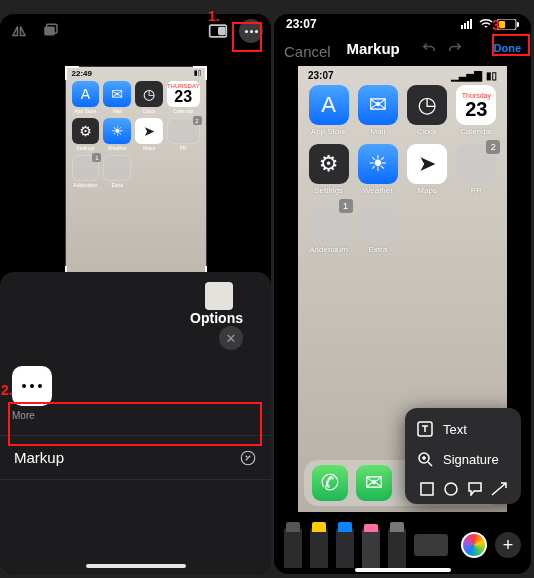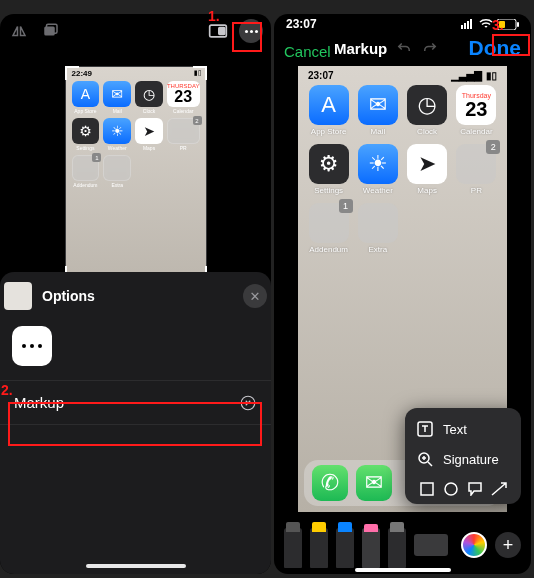--- a/index.html
+++ b/index.html
@@ -31,43 +31,43 @@
   .pt-folder { background: rgba(200,200,200,.5); backdrop-filter: blur(2px); border:1px solid rgba(255,255,255,.2); display:grid; grid-template-columns:repeat(3,1fr); gap:1px; padding:2px; }
   .pt-folder div { background:#888; border-radius:2px; }
   .crop-corner { position:absolute; width:14px; height:14px; border:2px solid #fff; }
   .cc-tl { top:-1px; left:-1px; border-right:none; border-bottom:none; }
   .cc-tr { top:-1px; right:-1px; border-left:none; border-bottom:none; }
   .cc-bl { bottom:-1px; left:-1px; border-right:none; border-top:none; }
   .cc-br { bottom:-1px; right:-1px; border-left:none; border-top:none; }
 
   
   .sheet { position:absolute; left:0; right:0; bottom:0; height:302px; background:#1c1c1e; border-top-left-radius:14px; border-top-right-radius:14px; }
-  .sheet-head { display:flex; align-items:center; padding:10px 4px; }
+  .sheet-head { display:flex; align-items:flex-end; padding:10px 28px;flex-direction:column; }
   .sheet-thumb { width:28px; height:28px; border-radius:4px; background:#e5e2dd; margin-right:10px; }
   .sheet-title { color:#fff; font-size:14px; font-weight:600; }
   .sheet-close { margin-left:auto; width:24px; height:24px; border-radius:12px; background:#3a3a3c; color:#9a9a9e; display:flex; align-items:center; justify-content:center; font-size:13px; }
   .sheet-more-row { padding:6px 12px 2px; }
   .sheet-more-btn { width:40px; height:40px; border-radius:10px; background:#fff; display:flex; align-items:center; justify-content:center; }
   .sheet-more-btn span { width:4px; height:4px; border-radius:50%; background:#000; margin:0 2px; }
   .sheet-more-label { color:#9a9a9e; font-size:10px; margin-top:4px; }
   .sheet-sep { height:1px; background:#2c2c2e; margin:12px 0 0; }
   .sheet-item { display:flex; align-items:center; height:44px; padding:0 14px; color:#fff; font-size:15px; border-bottom:1px solid #2c2c2e; position:relative; }
   .sheet-item .trailing { margin-left:auto; color:#c7c7cc; font-size:18px; }
   .sheet-link { padding:12px 14px; color:#0a84ff; font-size:15px; }
   .home-ind { position:absolute; bottom:6px; left:50%; transform:translateX(-50%); width:100px; height:4px; border-radius:2px; background:#fff; opacity:.9; }
 
   
   .r-status { display:flex; align-items:center; height:18px; padding:2px 12px 0; color:#fff; font-size:12px; font-weight:600; }
   .r-status .r-spacer { flex:1; }
   .r-status svg { margin-left:4px; }
   .r-nav { display:flex; align-items:center; height:32px; padding:0 10px; }
-  .r-cancel { color:#22c55e; font-size:15px;margin-top:6px; }
+  .r-cancel { color:#737373; font-size:15px;margin-top:6px; }
   .r-title { flex:1; text-align:center; color:#fff; font-size:15px; font-weight:600; }
   .r-undo { color:#555; margin:0 4px; }
-  .r-done { color:#0a84ff; font-size:21px; font-weight:600; margin-left:26px; }
+  .r-done { color:#0a84ff; font-size:11px; font-weight:600; margin-left:26px; }
 
   .r-photo { position:absolute; top:52px; left:24px; right:24px; bottom:62px; background:linear-gradient(#d9d4cd,#b6b0a6); overflow:hidden; }
   .rp-status { display:flex; align-items:center; padding:4px 10px 0; color:#000; font-size:10px; font-weight:600; }
   .rp-status .r-spacer { flex:1; }
   .rp-grid { padding:4px 10px; display:grid; grid-template-columns:repeat(4,1fr); gap:8px 8px; }
   .rp-cell { display:flex; flex-direction:column; align-items:center; }
   .rp-icon { width:40px; height:40px; border-radius:9px; display:flex; align-items:center; justify-content:center; font-size:22px; position:relative; }
   .rp-label { color:#fff; font-size:8px; margin-top:2px; text-shadow:0 0 2px rgba(0,0,0,.4); }
   .rp-folder { background:rgba(200,200,200,.55); display:grid; grid-template-columns:repeat(3,1fr); gap:2px; padding:3px; }
   .rp-folder div { background:#888; border-radius:3px; }
@@ -237,20 +237,21 @@
         <div class="sheet-thumb"></div>
         <div class="sheet-title">Options</div>
         <div class="sheet-close">✕</div>
       </div>
       <div class="sheet-more-row">
         <div class="sheet-more-btn">
             <span></span>
             <span></span>
             <span></span>
           </div>
+        <div class="sheet-more-label">More</div>
       </div>
       <div class="sheet-sep"></div>
       <div class="sheet-item">
         <span>Markup</span>
         <span class="trailing">
           <svg width="18" height="18" viewBox="0 0 24 24" fill="none" stroke="#c7c7cc" stroke-width="1.5">
               <circle cx="12" cy="12" r="9"></circle>
               <path d="M9 15l6-6M9 9l2 2"></path>
             </svg>
         </span>

